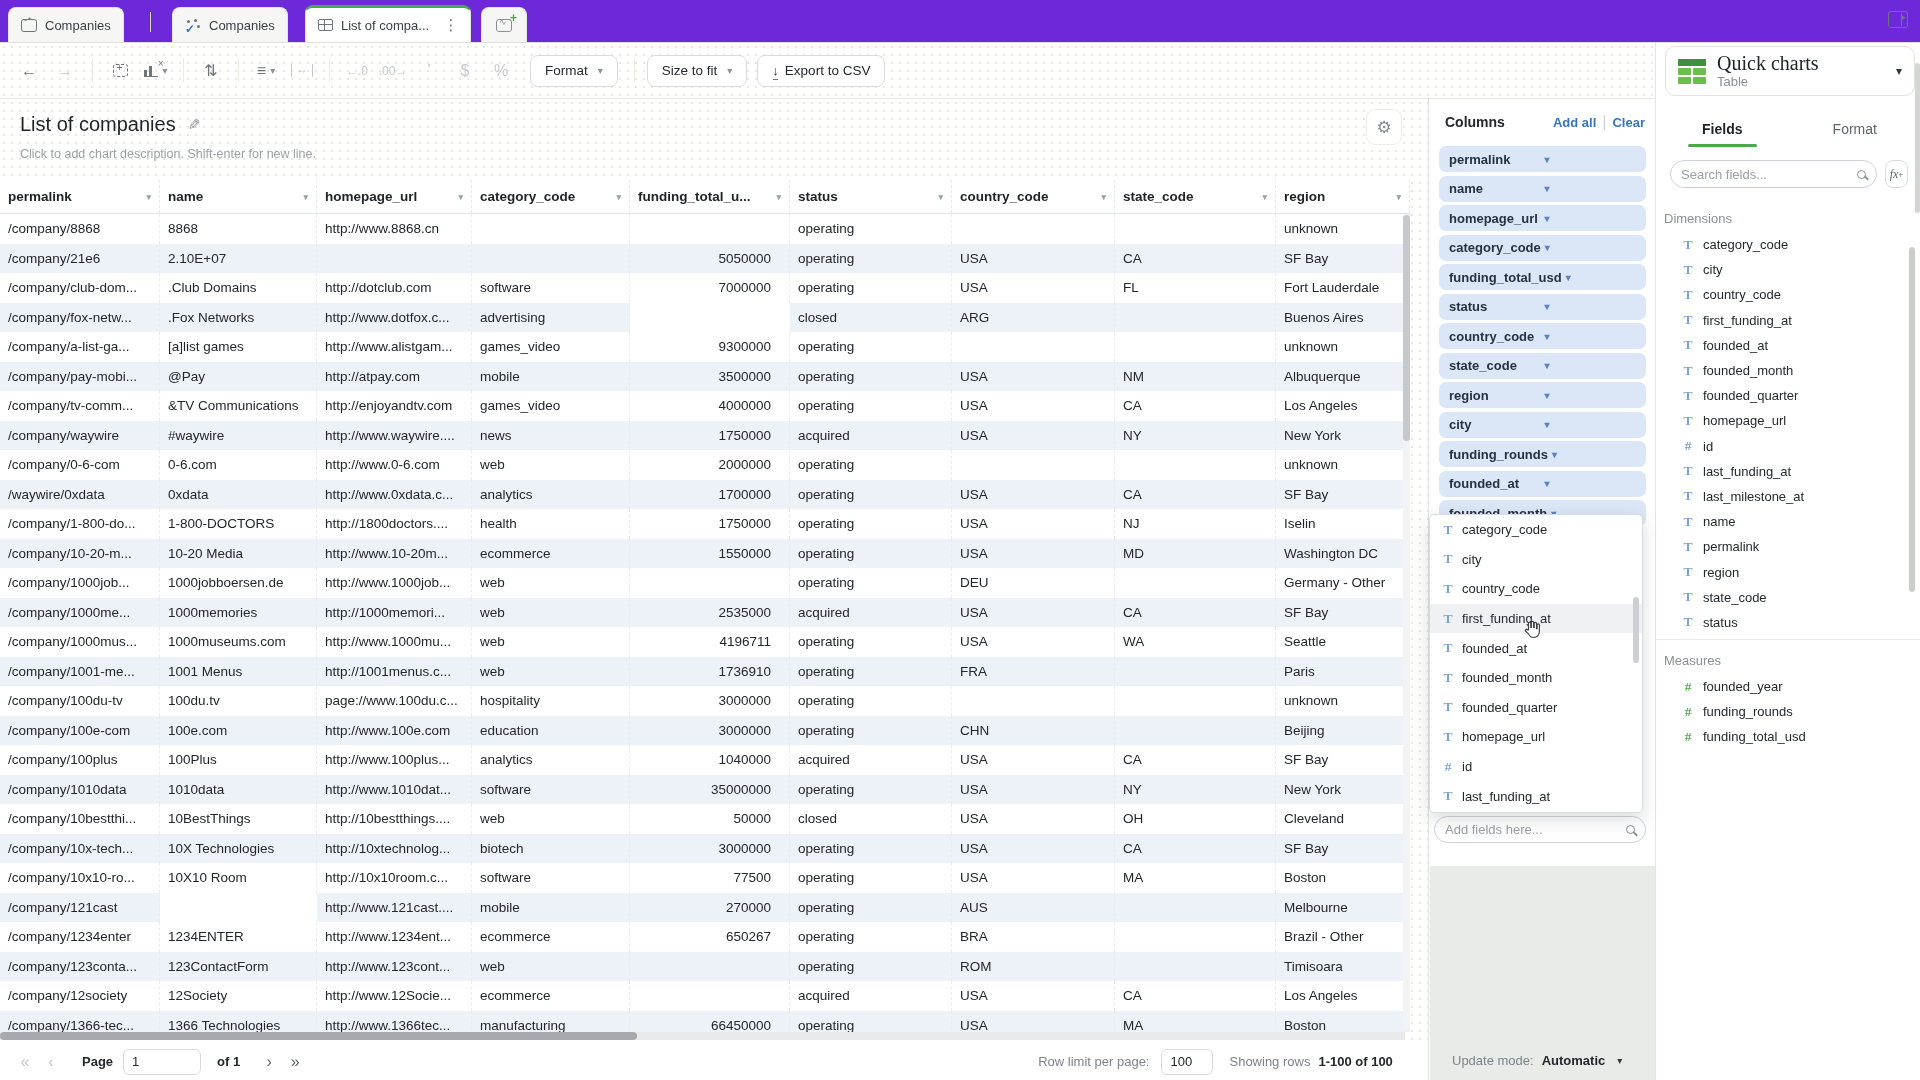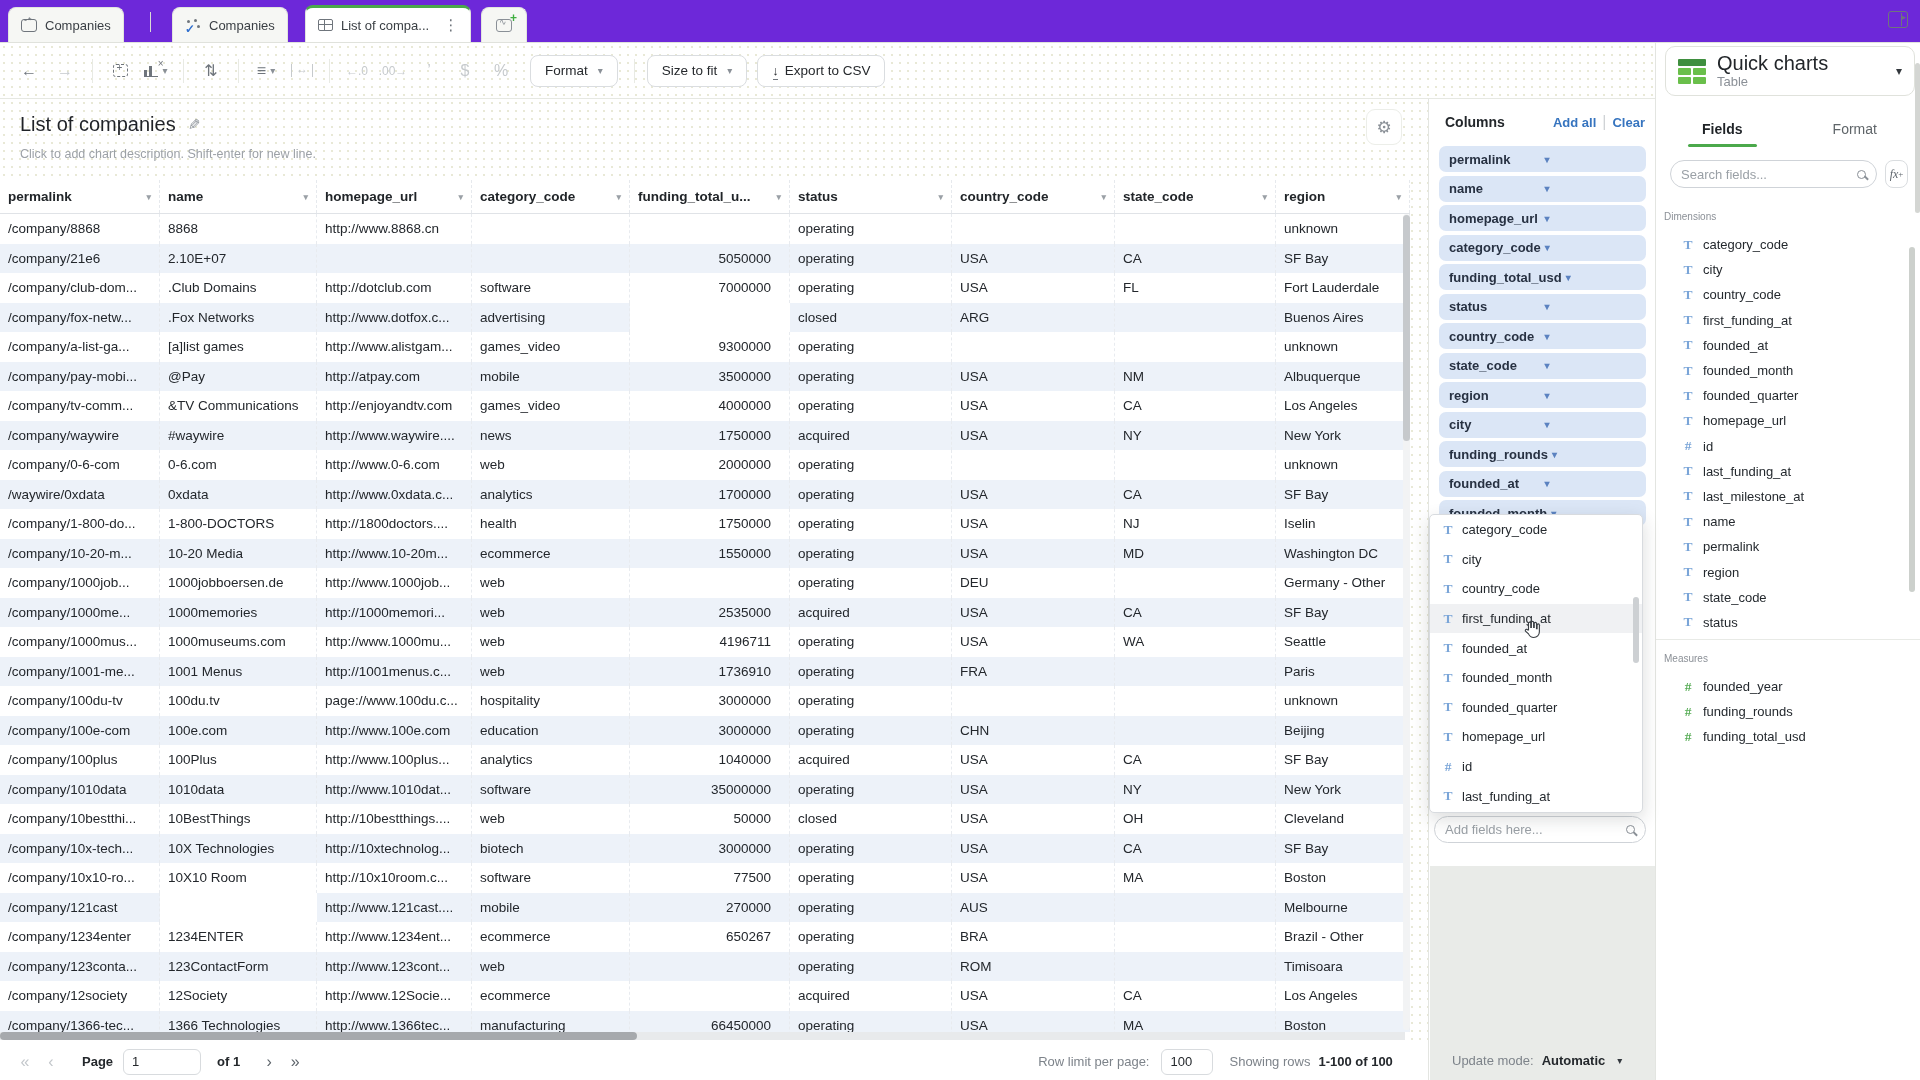--- a/index.html
+++ b/index.html
@@ -112,36 +112,36 @@
   .dd-scroll { position:absolute; right:3px; top:82px; width:6px; height:66px; background:#cdd0d3; border-radius:3px; }
 
   
   .qc-panel { position:absolute; left:1655px; top:43px; width:265px; height:1037px; background:#fff; border-left:1px solid #e3e5e1; }
   .qc-card { position:absolute; left:9px; top:3px; width:250px; height:50px; border:1px solid #e0e2dc; border-radius:10px; background:#fff;
              display:flex; align-items:center; padding:0 12px; gap:11px; }
   .qc-table-icon { width:28px; height:25px; display:flex; flex-direction:column; gap:2px; }
   .qc-table-icon .r1 { height:7px; background:#3f8f3f; border-radius:1px; }
   .qc-table-icon .r2 { flex:1; display:flex; gap:2px; }
   .qc-table-icon .r2 i { flex:1; background:#6abf4b; border-radius:1px; }
-  .qc-title { font-family:Liberation Sans, sans-serif; font-size:20px; color:#22262a; line-height:1.05; }
+  .qc-title { font-family:Liberation Serif, serif; font-size:20px; color:#22262a; line-height:1.05; }
   .qc-sub { font-size:13px; color:#8b9097; }
   .qc-card .chev { margin-left:auto; color:#33383d; font-size:12px; }
   .qc-tabs { position:absolute; left:0; top:70px; width:265px; display:flex; }
   .qc-tab { flex:1; text-align:center; font-size:14px; padding:8px 0 10px; color:#5f6569; position:relative; }
   .qc-tab.active { color:#1f2327; font-weight:700; }
   .qc-tab.active::after { content:""; position:absolute; left:32px; right:32px; bottom:0; height:3px; border-radius:2px; background:var(--accent_green,#4ba94b); }
   .qc-search-row { position:absolute; left:14px; top:117px; width:238px; display:flex; gap:8px; }
   .qc-search { flex:1; height:28px; border:1px solid #cfd3d8; border-radius:14px; display:flex; align-items:center; padding:0 10px; background:#fff; }
   .qc-search input { border:none; outline:none; flex:1; font-size:13px; font-family:"Liberation Sans", sans-serif; background:transparent; }
   .fx-btn { width:32px; height:28px; border:1px solid #dadde0; border-radius:8px; background:#fff; font-size:12px; color:#5f666d;
             display:flex; align-items:center; justify-content:center; font-family:"Liberation Serif", serif; font-style:italic; }
   .fx-btn sup { font-size:9px; font-style:normal; }
   .mag { width:9px; height:9px; border:1.5px solid #8a9097; border-radius:50%; position:relative; display:inline-block; flex:none; }
   .mag::after { content:""; position:absolute; width:5px; height:1.5px; background:#8a9097; transform:rotate(45deg); right:-4px; bottom:-1px; }
-  .qc-section-label { font-size:10px; color:#8b9097; }
+  .qc-section-label { font-size:13px; color:#8b9097; }
   .qc-dim-label { position:absolute; left:8px; top:168px; }
   .qc-list { position:absolute; left:8px; top:189px; width:244px; display:flex; flex-direction:column; }
   .qc-item { height:25.2px; display:flex; align-items:center; gap:9px; padding-left:18px; font-size:13px; color:#24292e; }
   .qc-divider { position:absolute; left:0; top:596px; width:265px; height:1px; background:#e8eae6; }
   .qc-meas-label { position:absolute; left:8px; top:610px; }
   .qc-meas-list { position:absolute; left:8px; top:631px; width:244px; display:flex; flex-direction:column; }
   .dim-scroll { position:absolute; left:253px; top:204px; width:6px; height:345px; background:#ccd0cc; border-radius:3px; }
   .panel-scroll { position:absolute; left:259px; top:20px; width:5px; height:150px; background:#d4d6d3; border-radius:3px; }
 
   .cursor-hand { position:absolute; left:1522px; top:620px; z-index:20; }

